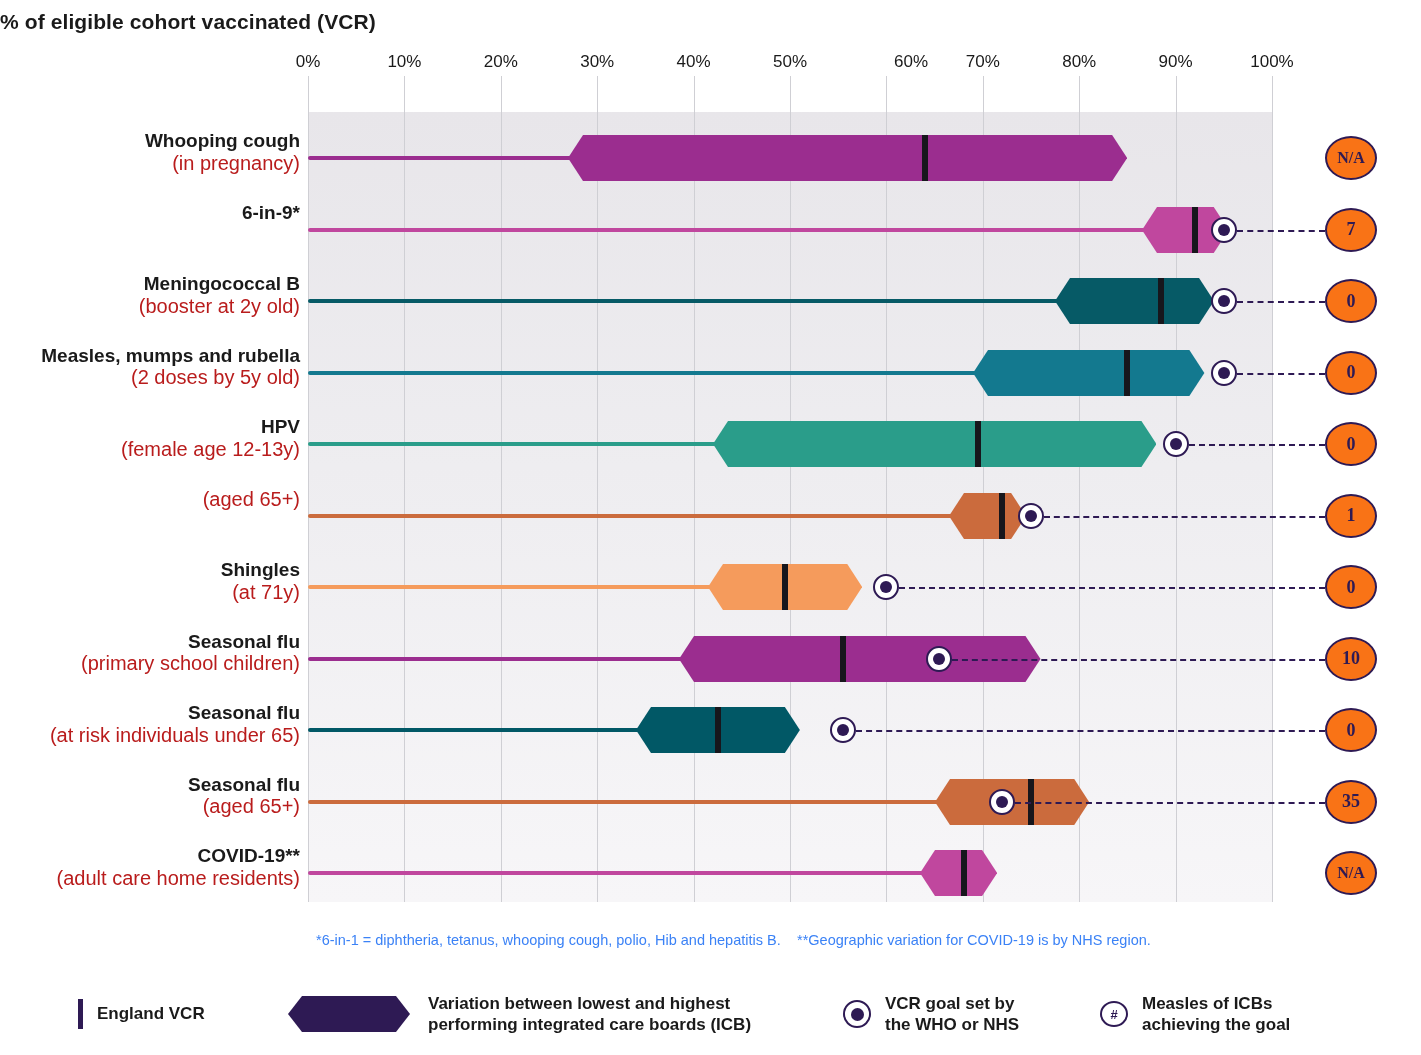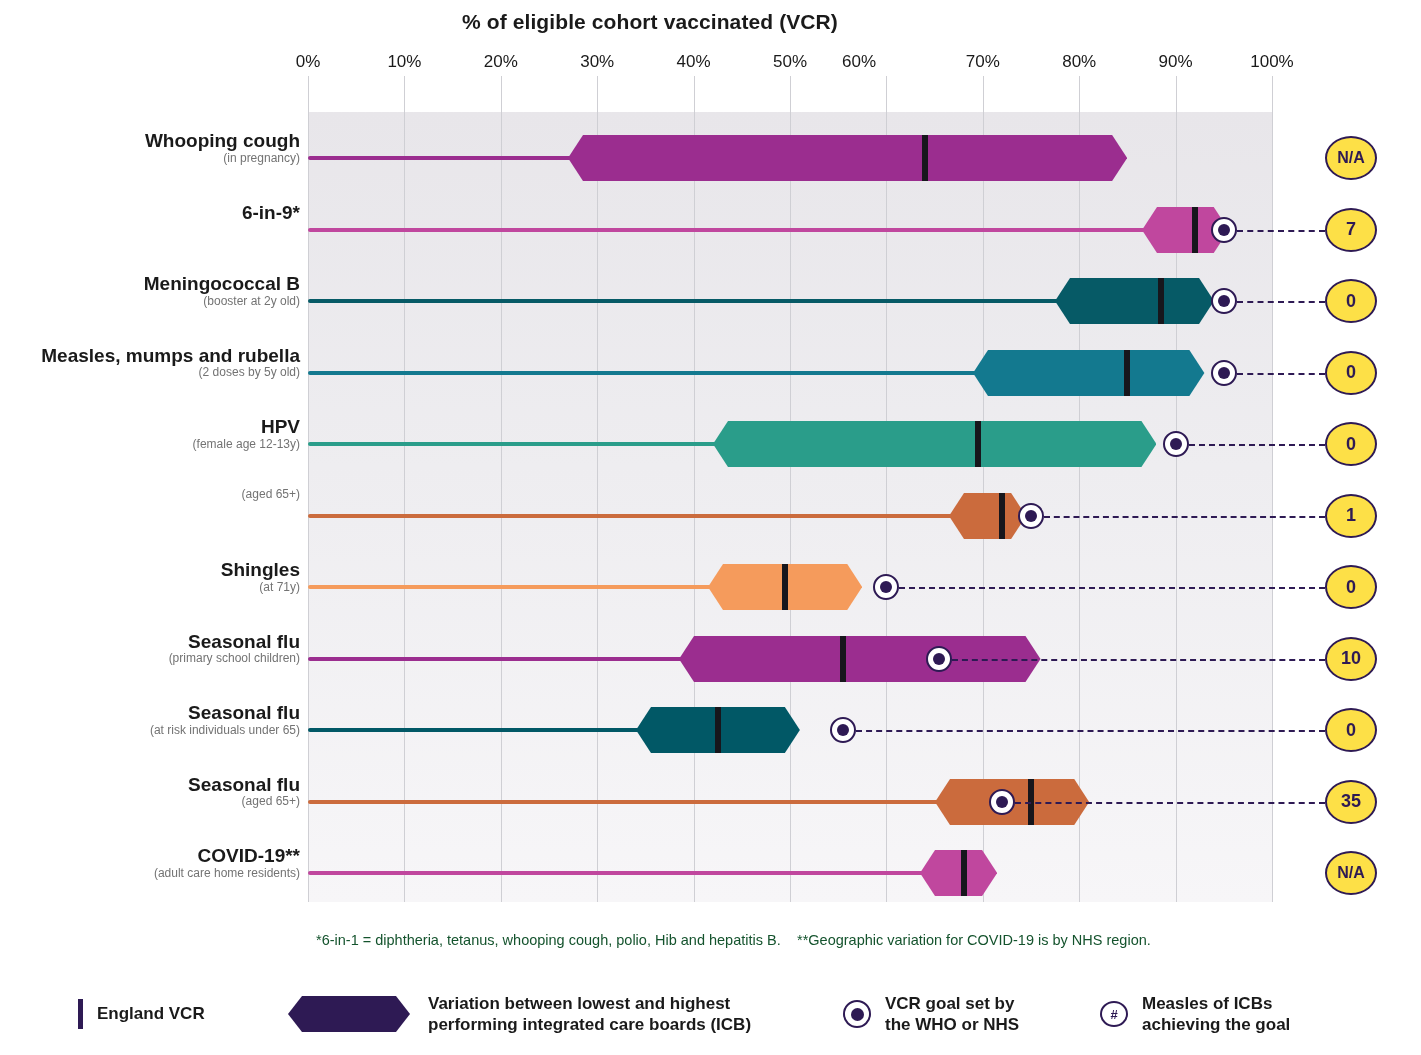--- a/index.html
+++ b/index.html
@@ -14,21 +14,20 @@
     color: #231f20;
     position: relative;
     overflow: hidden;
   }
 
   
   #chart-title {
     position: absolute;
     left: 0; top: 10px;
     width: 1300px;
-    text-align: center;
     font-size: 21px;
     font-weight: bold;
     color: #1a1a1a;
     letter-spacing: 0.1px;
   }
 
   
   #axis-labels {
     position: absolute;
     left: 308px; top: 52px;
@@ -82,22 +81,22 @@
     line-height: 1.15;
   }
   .row-label .primary {
     display: block;
     font-size: 19px;
     font-weight: bold;
     color: #1a1a1a;
   }
   .row-label .secondary {
     display: block;
-    font-size: 12px;
-    color: #737373;
+    font-size: 20px;
+    color: #b91c1c;
   }
 
   
   .baseline {
     position: absolute;
     height: 4px;
     border-radius: 2px;
   }
 
   
@@ -140,41 +139,42 @@
     border-top: 2.5px dashed #2e1a54;
   }
 
   
   .icb-badge {
     position: absolute;
     width: 52px; height: 44px;
     border: 2.5px solid #2e1a54;
     border-radius: 50%;
     box-sizing: border-box;
-    background: #fde047;
+    background: #f97316;
     display: flex;
     align-items: center;
     justify-content: center;
     font-size: 18px;
     font-weight: bold;
     color: #2e1a54;
+    font-family: Liberation Serif, serif;
   }
   .icb-badge.small-text { font-size: 16px; }
 
   
   #footnotes {
     position: absolute;
     left: 0; top: 932px;
     width: 1421px;
     height: 24px;
   }
   .footnote {
     position: absolute;
     font-size: 14.5px;
-    color: #14532d;
+    color: #3b82f6;
     white-space: nowrap;
   }
 
   
   #legend {
     position: absolute;
     left: 0; top: 985px;
     width: 1421px; height: 70px;
   }
   .legend-item {
@@ -237,21 +237,21 @@
 
 <div id="chart-title">% of eligible cohort vaccinated (VCR)</div>
 
 <div id="axis-labels">
     <div class="axis-tick-label" style="left: 0px;">0%</div>
     <div class="axis-tick-label" style="left: 96.4px;">10%</div>
     <div class="axis-tick-label" style="left: 192.8px;">20%</div>
     <div class="axis-tick-label" style="left: 289.2px;">30%</div>
     <div class="axis-tick-label" style="left: 385.6px;">40%</div>
     <div class="axis-tick-label" style="left: 482px;">50%</div>
-    <div class="axis-tick-label" style="left: 551px;">60%</div>
+    <div class="axis-tick-label" style="left: 603px;">60%</div>
     <div class="axis-tick-label" style="left: 674.8px;">70%</div>
     <div class="axis-tick-label" style="left: 771.2px;">80%</div>
     <div class="axis-tick-label" style="left: 867.6px;">90%</div>
     <div class="axis-tick-label" style="left: 964px;">100%</div>
   </div>
 <div id="axis-ticks">
     <div class="axis-tick-mark" style="left: 0px;"></div>
     <div class="axis-tick-mark" style="left: 96.4px;"></div>
     <div class="axis-tick-mark" style="left: 192.8px;"></div>
     <div class="axis-tick-mark" style="left: 289.2px;"></div>

